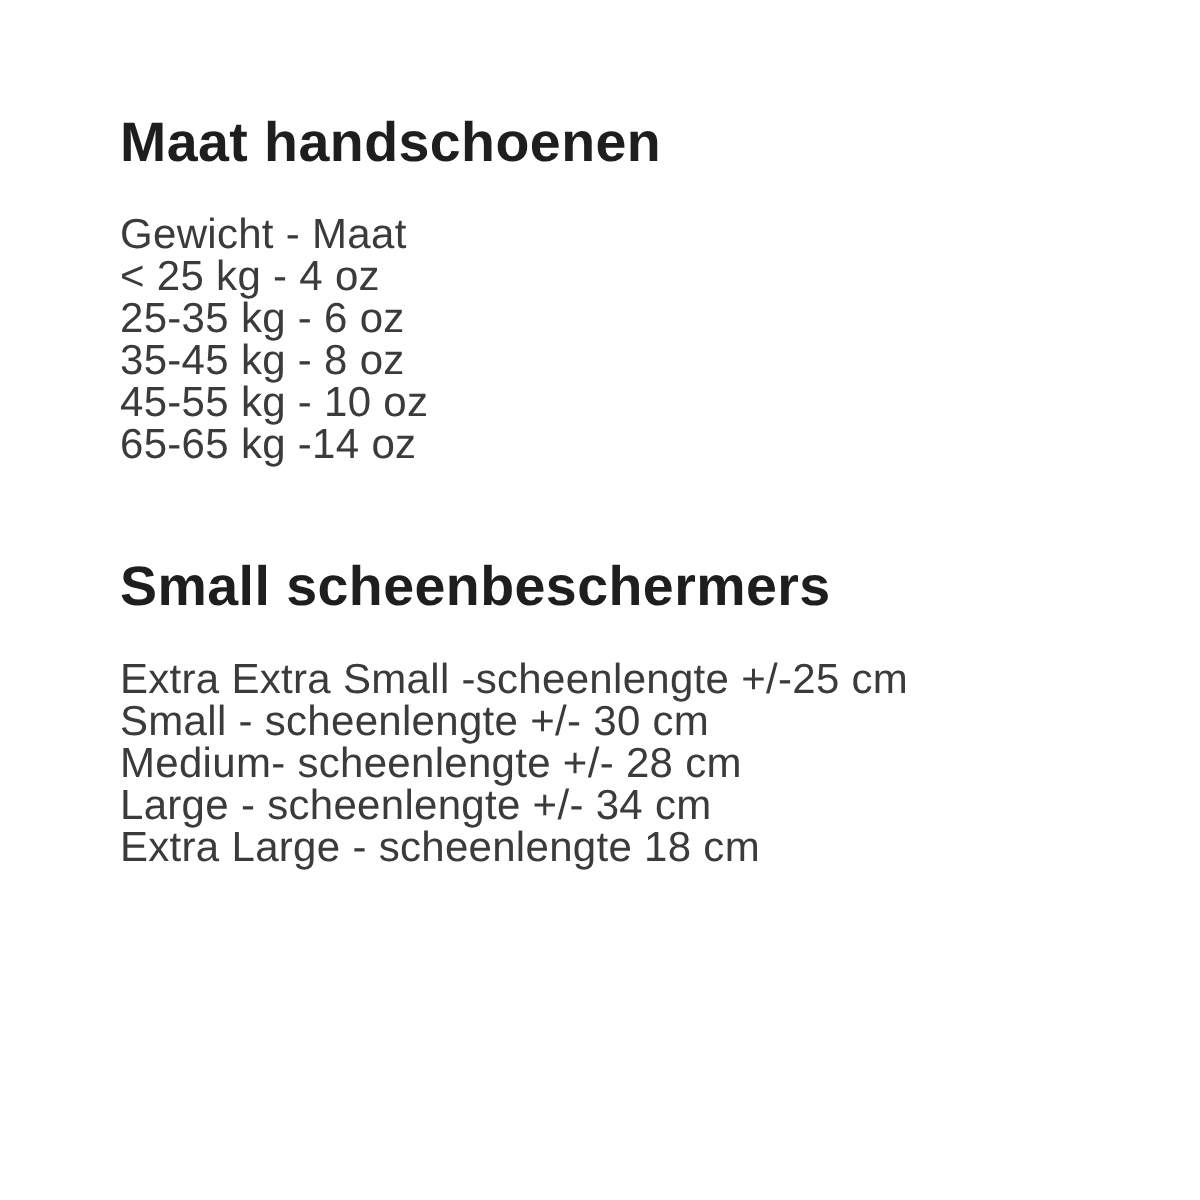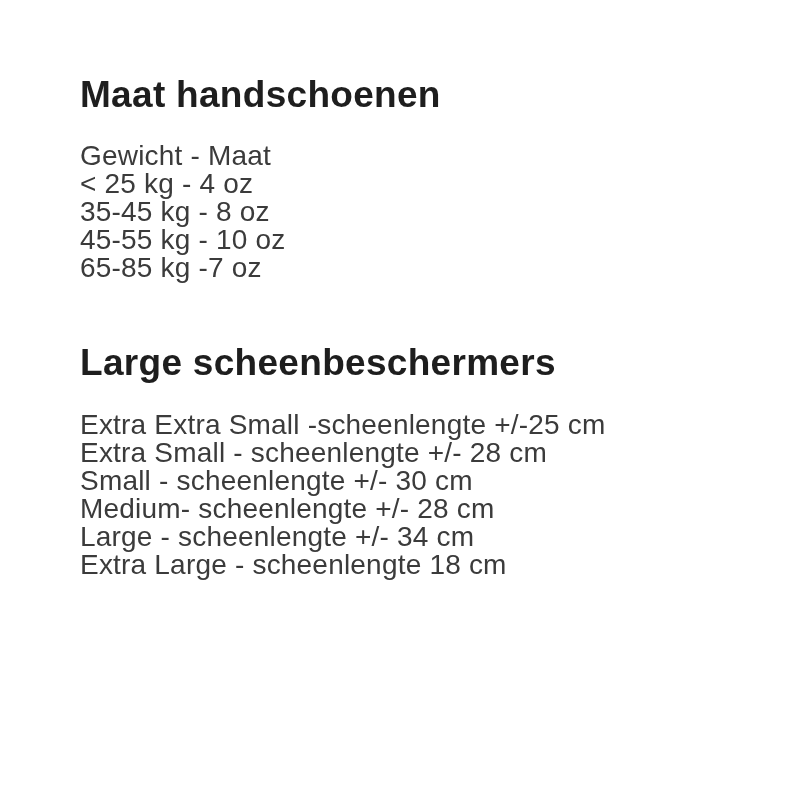--- a/index.html
+++ b/index.html
@@ -39,31 +39,31 @@
 </head>
 <body>
 
 <div class="page">
   <div id="sections">
   <section class="size-section">
     <h1 class="section-title">Maat handschoenen</h1>
     <div class="size-list">
           <p class="size-line">Gewicht - Maat</p>
           <p class="size-line">&lt; 25 kg - 4 oz</p>
+          <p class="size-line">25-35 kg - 6 oz</p>
           <p class="size-line">35-45 kg - 8 oz</p>
           <p class="size-line">45-55 kg - 10 oz</p>
-          <p class="size-line">65-85 kg -7 oz</p>
+          <p class="size-line">65-65 kg -14 oz</p>
         </div>
   </section>
 
   <section class="size-section">
-    <h1 class="section-title">Large scheenbeschermers</h1>
+    <h1 class="section-title">Small scheenbeschermers</h1>
     <div class="size-list">
           <p class="size-line">Extra Extra Small -scheenlengte +/-25 cm</p>
-          <p class="size-line">Extra Small - scheenlengte +/- 28 cm</p>
           <p class="size-line">Small - scheenlengte +/- 30 cm</p>
           <p class="size-line">Medium- scheenlengte +/- 28 cm</p>
           <p class="size-line">Large - scheenlengte +/- 34 cm</p>
           <p class="size-line">Extra Large - scheenlengte 18 cm</p>
         </div>
   </section>
 </div>
 </div>
 
 </body></html>

